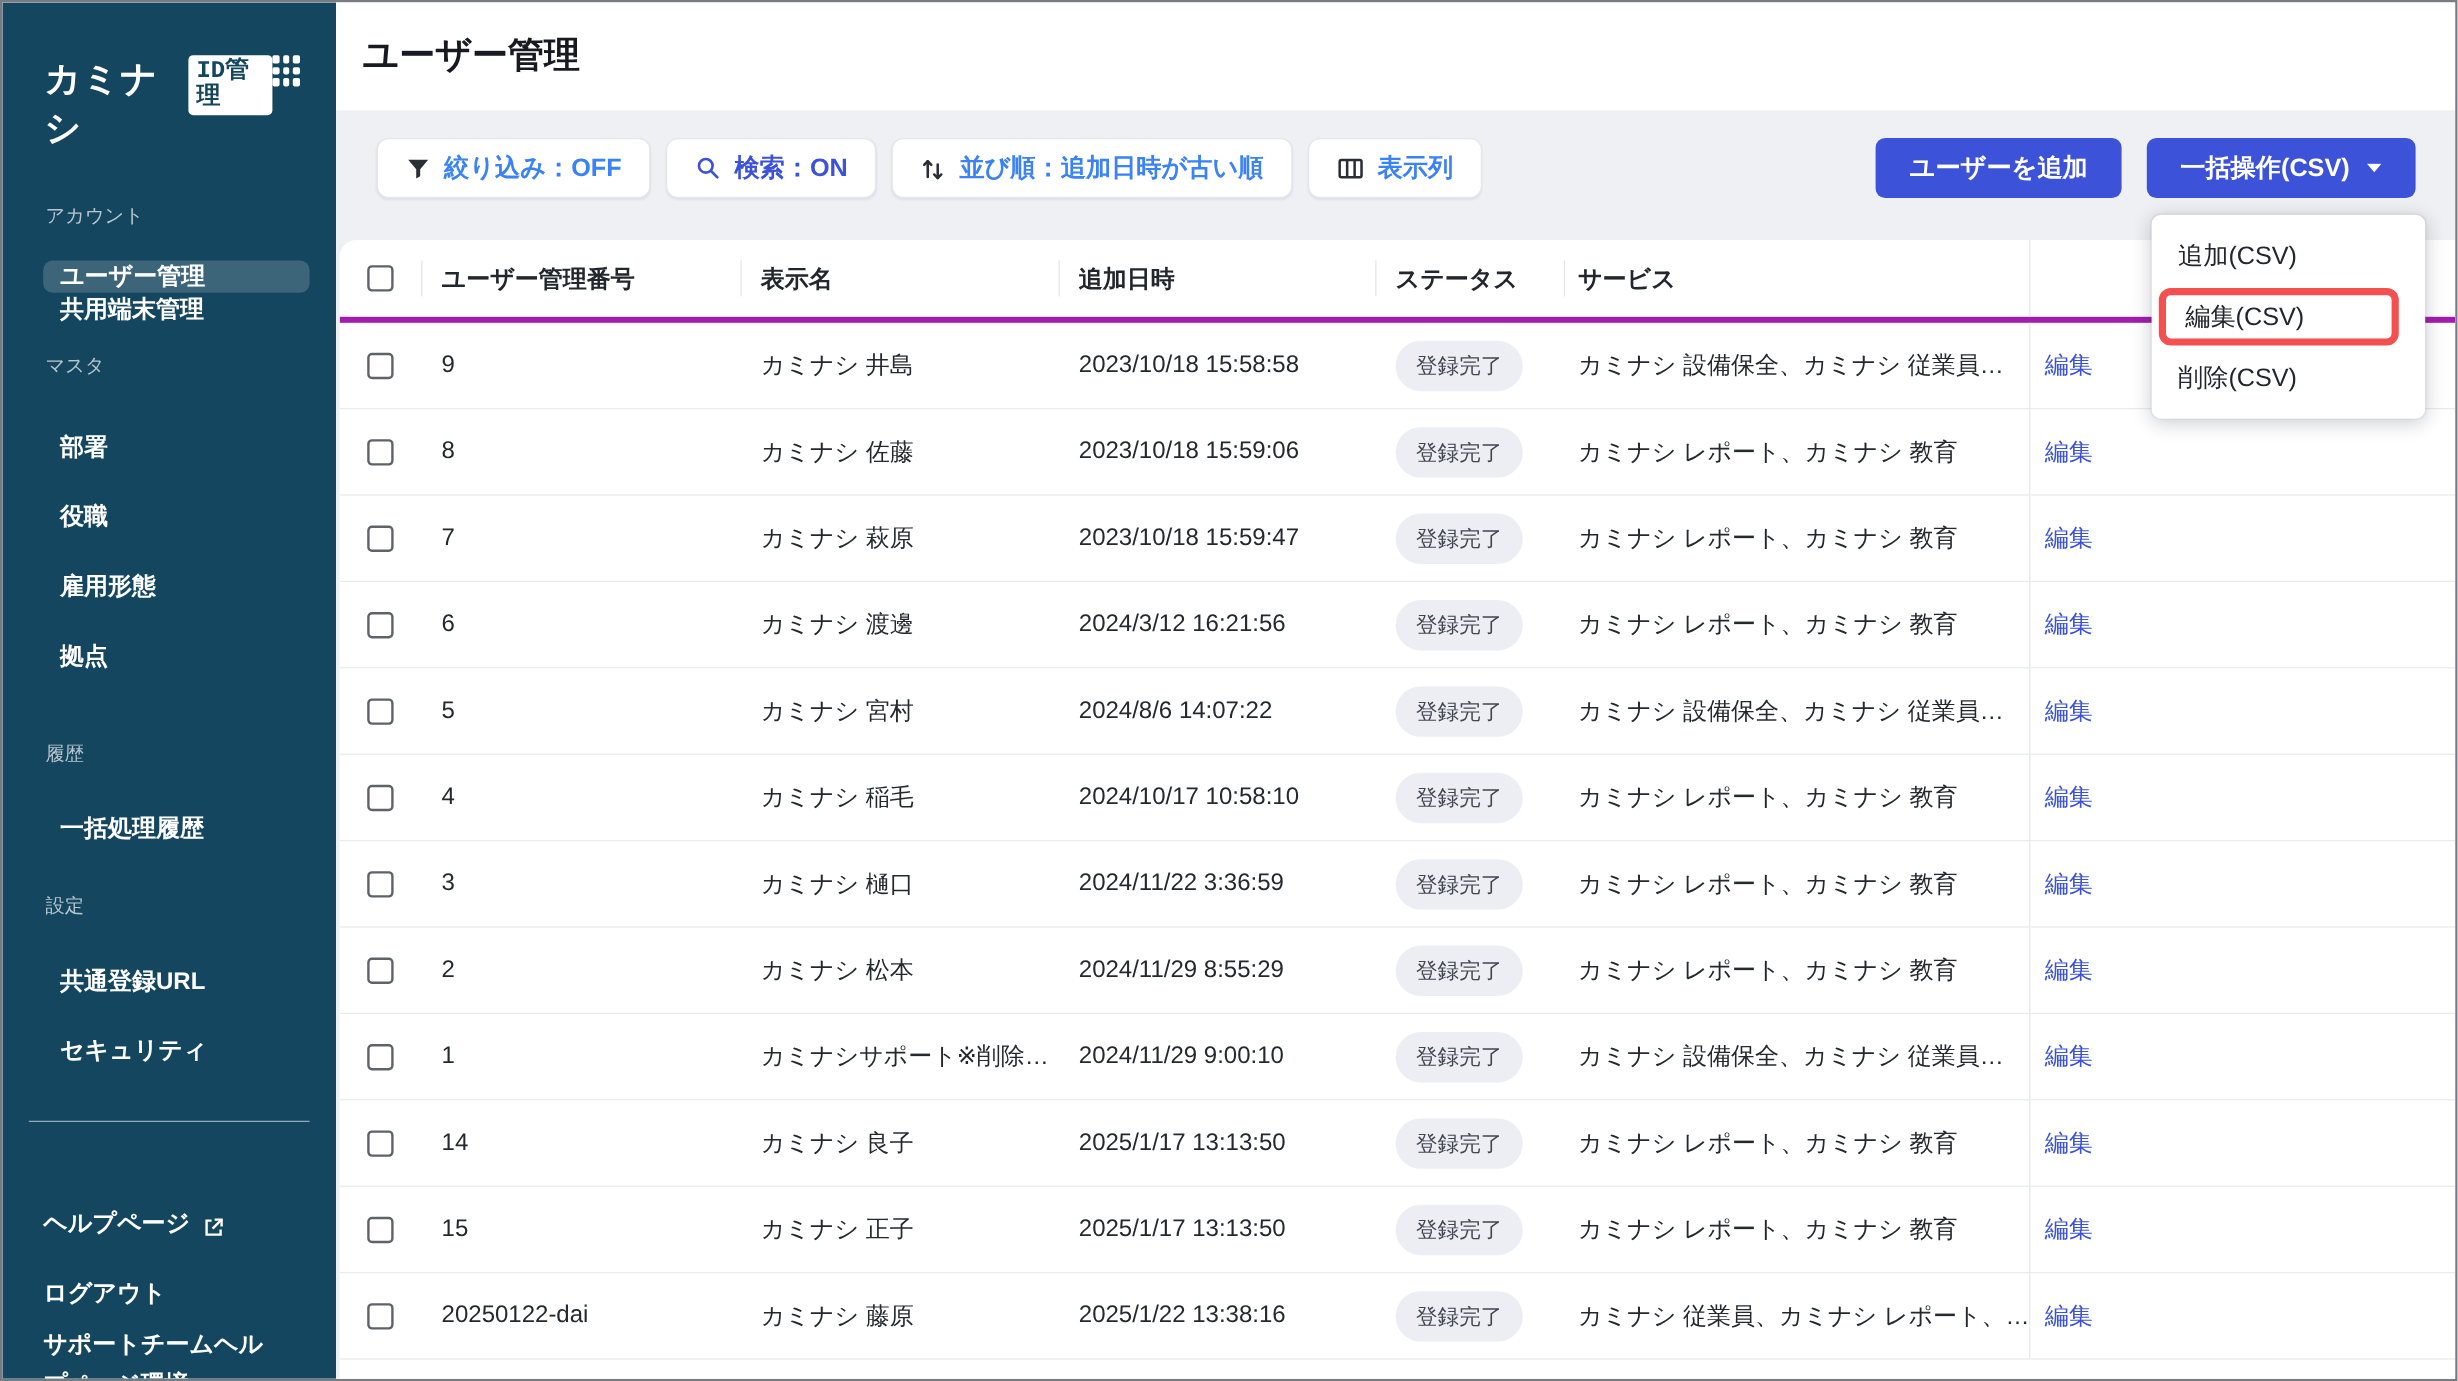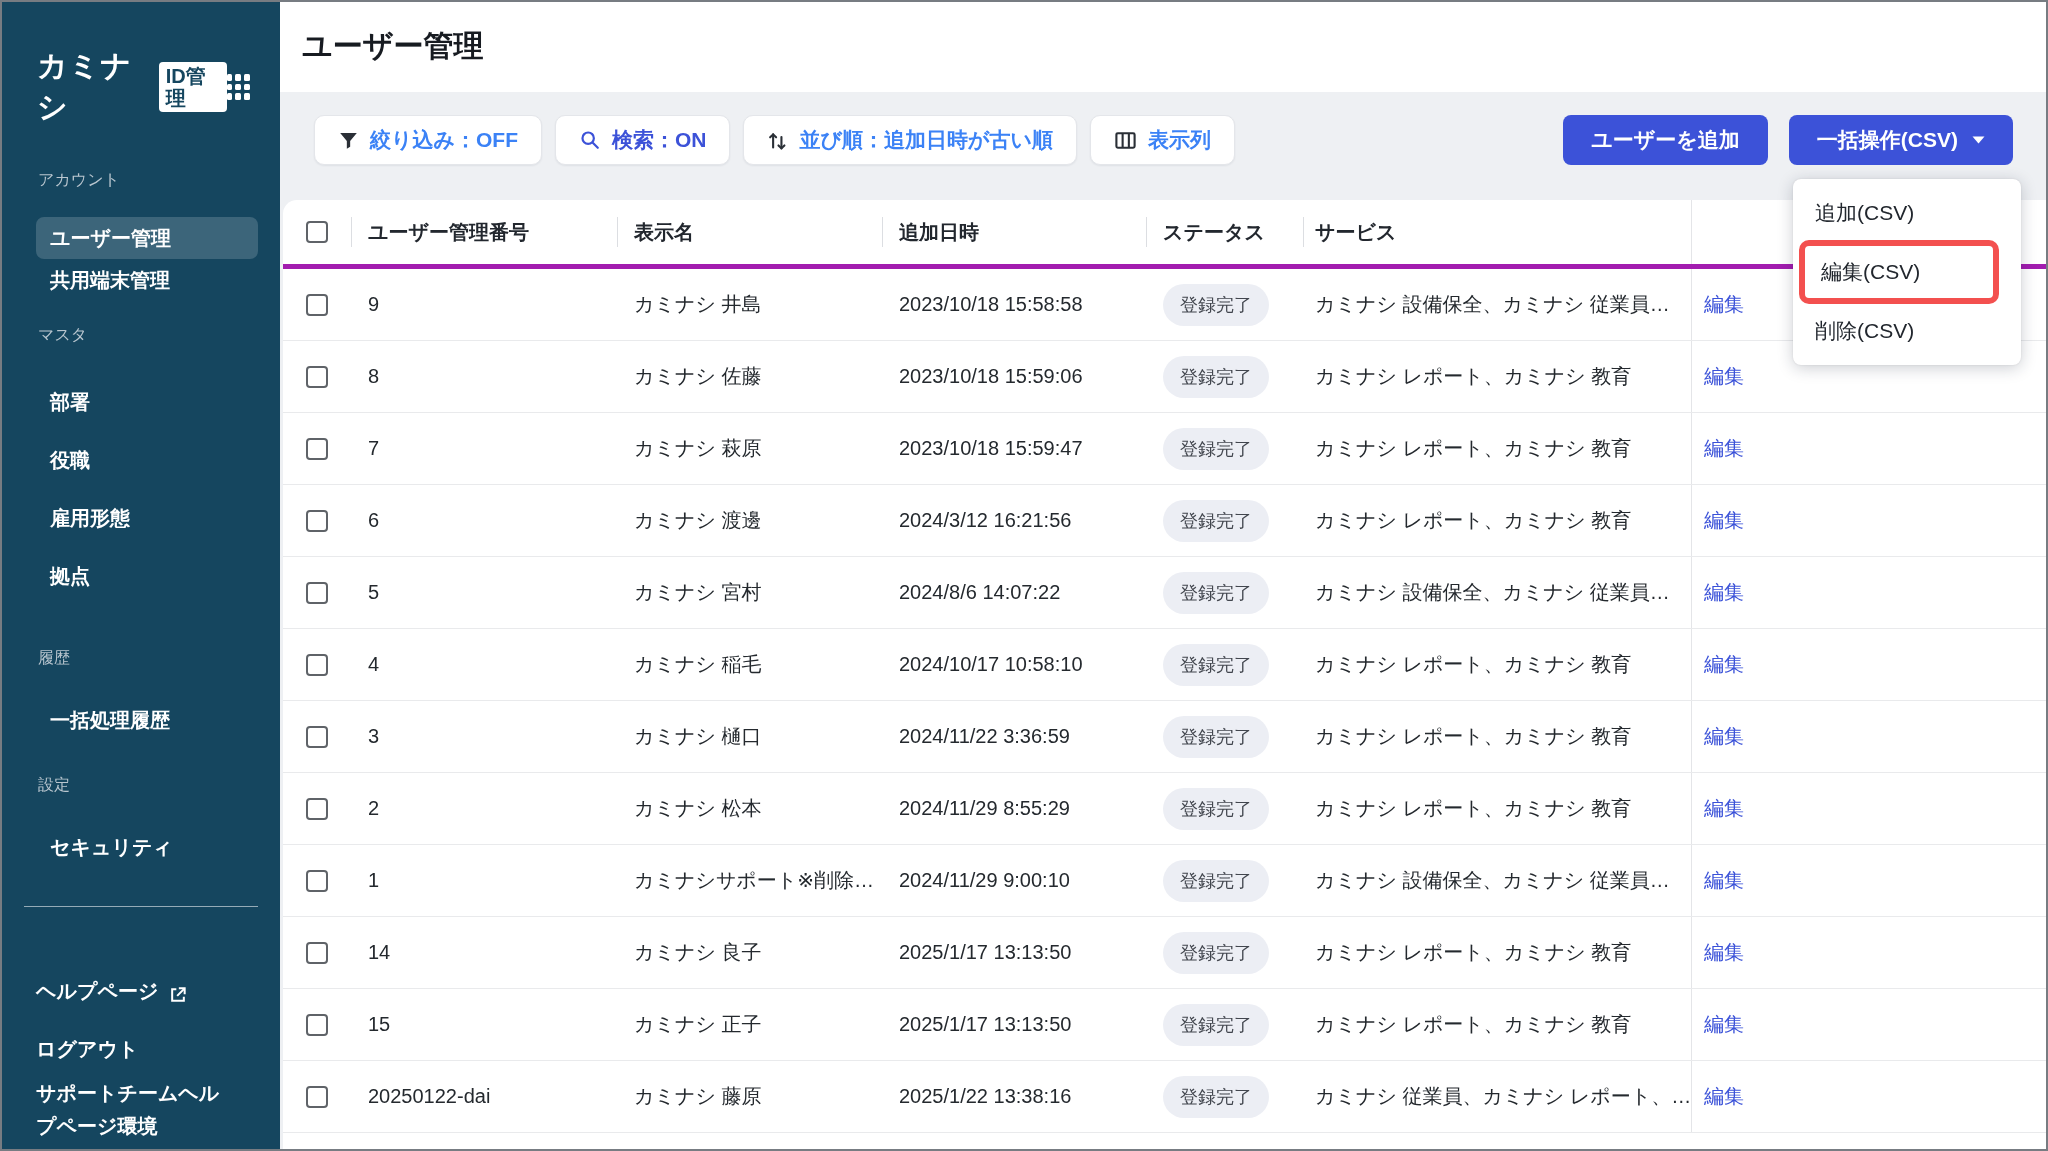--- a/index.html
+++ b/index.html
@@ -8,21 +8,21 @@
   .page {
     position:relative; width:2048px; height:1151px; background:#fff;
     border:2px solid #777c82; display:flex; overflow:hidden;
   }
 
   
   .sidebar {
     width:278px; min-width:278px; background:#15465f; color:#fff;
     display:flex; flex-direction:column; overflow:hidden;
   }
-  .logo-row { display:flex; align-items:center; padding:44px 30px 0 35px; }
+  .logo-row { display:flex; align-items:flex-start; padding:44px 30px 0 35px;font-family:Liberation Mono, monospace; }
   .brand { font-size:30px; font-weight:700; letter-spacing:1px; }
   .brand-badge {
     background:#fff; color:#15465f; font-size:20px; font-weight:700;
     padding:3px 7px; border-radius:4px; margin-left:8px; line-height:1.1;
   }
   .grid-icon { margin-left:auto; width:26px; height:26px; display:grid;
     grid-template-columns:repeat(3,1fr); grid-template-rows:repeat(3,1fr); gap:3px; }
   .grid-icon span { background:#fff; border-radius:1.5px; }
   .side-section { color:#b9c6cf; font-size:16px; padding-left:36px; }
   .sec-account { margin-top:42px; }
@@ -108,21 +108,21 @@
   .dropdown {
     position:absolute; top:87px; right:25px; width:228px; background:#fff;
     border-radius:8px; box-shadow:0 3px 16px rgba(25,30,55,0.22), 0 0 2px rgba(0,0,0,0.1);
     padding:9px 0; z-index:20;
   }
   .dropdown-item {
     height:50px; display:flex; align-items:center; padding-left:22px;
     font-size:21px; color:#22272e; cursor:pointer; white-space:nowrap;
   }
   .hl-box {
-    border:6px solid #f3504f; border-radius:10px; margin:2px 22px 2px 6px; height:64px;
+    border:6px solid #f3504f; border-radius:10px; margin:2px 22px 2px 6px; height:48px;
   }
   .hl-box .dropdown-item { height:100%; padding-left:16px; }
 
   svg { display:block; }
 </style>
 </head>
 <body>
 
 <div class="page">
 
@@ -155,20 +155,21 @@
       <div class="side-item">拠点</div>
     </div>
 
     <div class="side-section sec-history">履歴</div>
     <div class="items-history">
       <div class="side-item">一括処理履歴</div>
     </div>
 
     <div class="side-section sec-settings">設定</div>
     <div class="items-settings">
+      <div class="side-item">共通登録URL</div>
       <div class="side-item">セキュリティ</div>
     </div>
 
     <hr class="side-divider">
 
     <div class="side-links">
       <div class="side-link">
         <span>ヘルプページ</span>
         <span class="ext-icon">
           <svg width="20" height="20" viewBox="0 0 24 24" fill="none" stroke="#fff" stroke-width="2.4">

